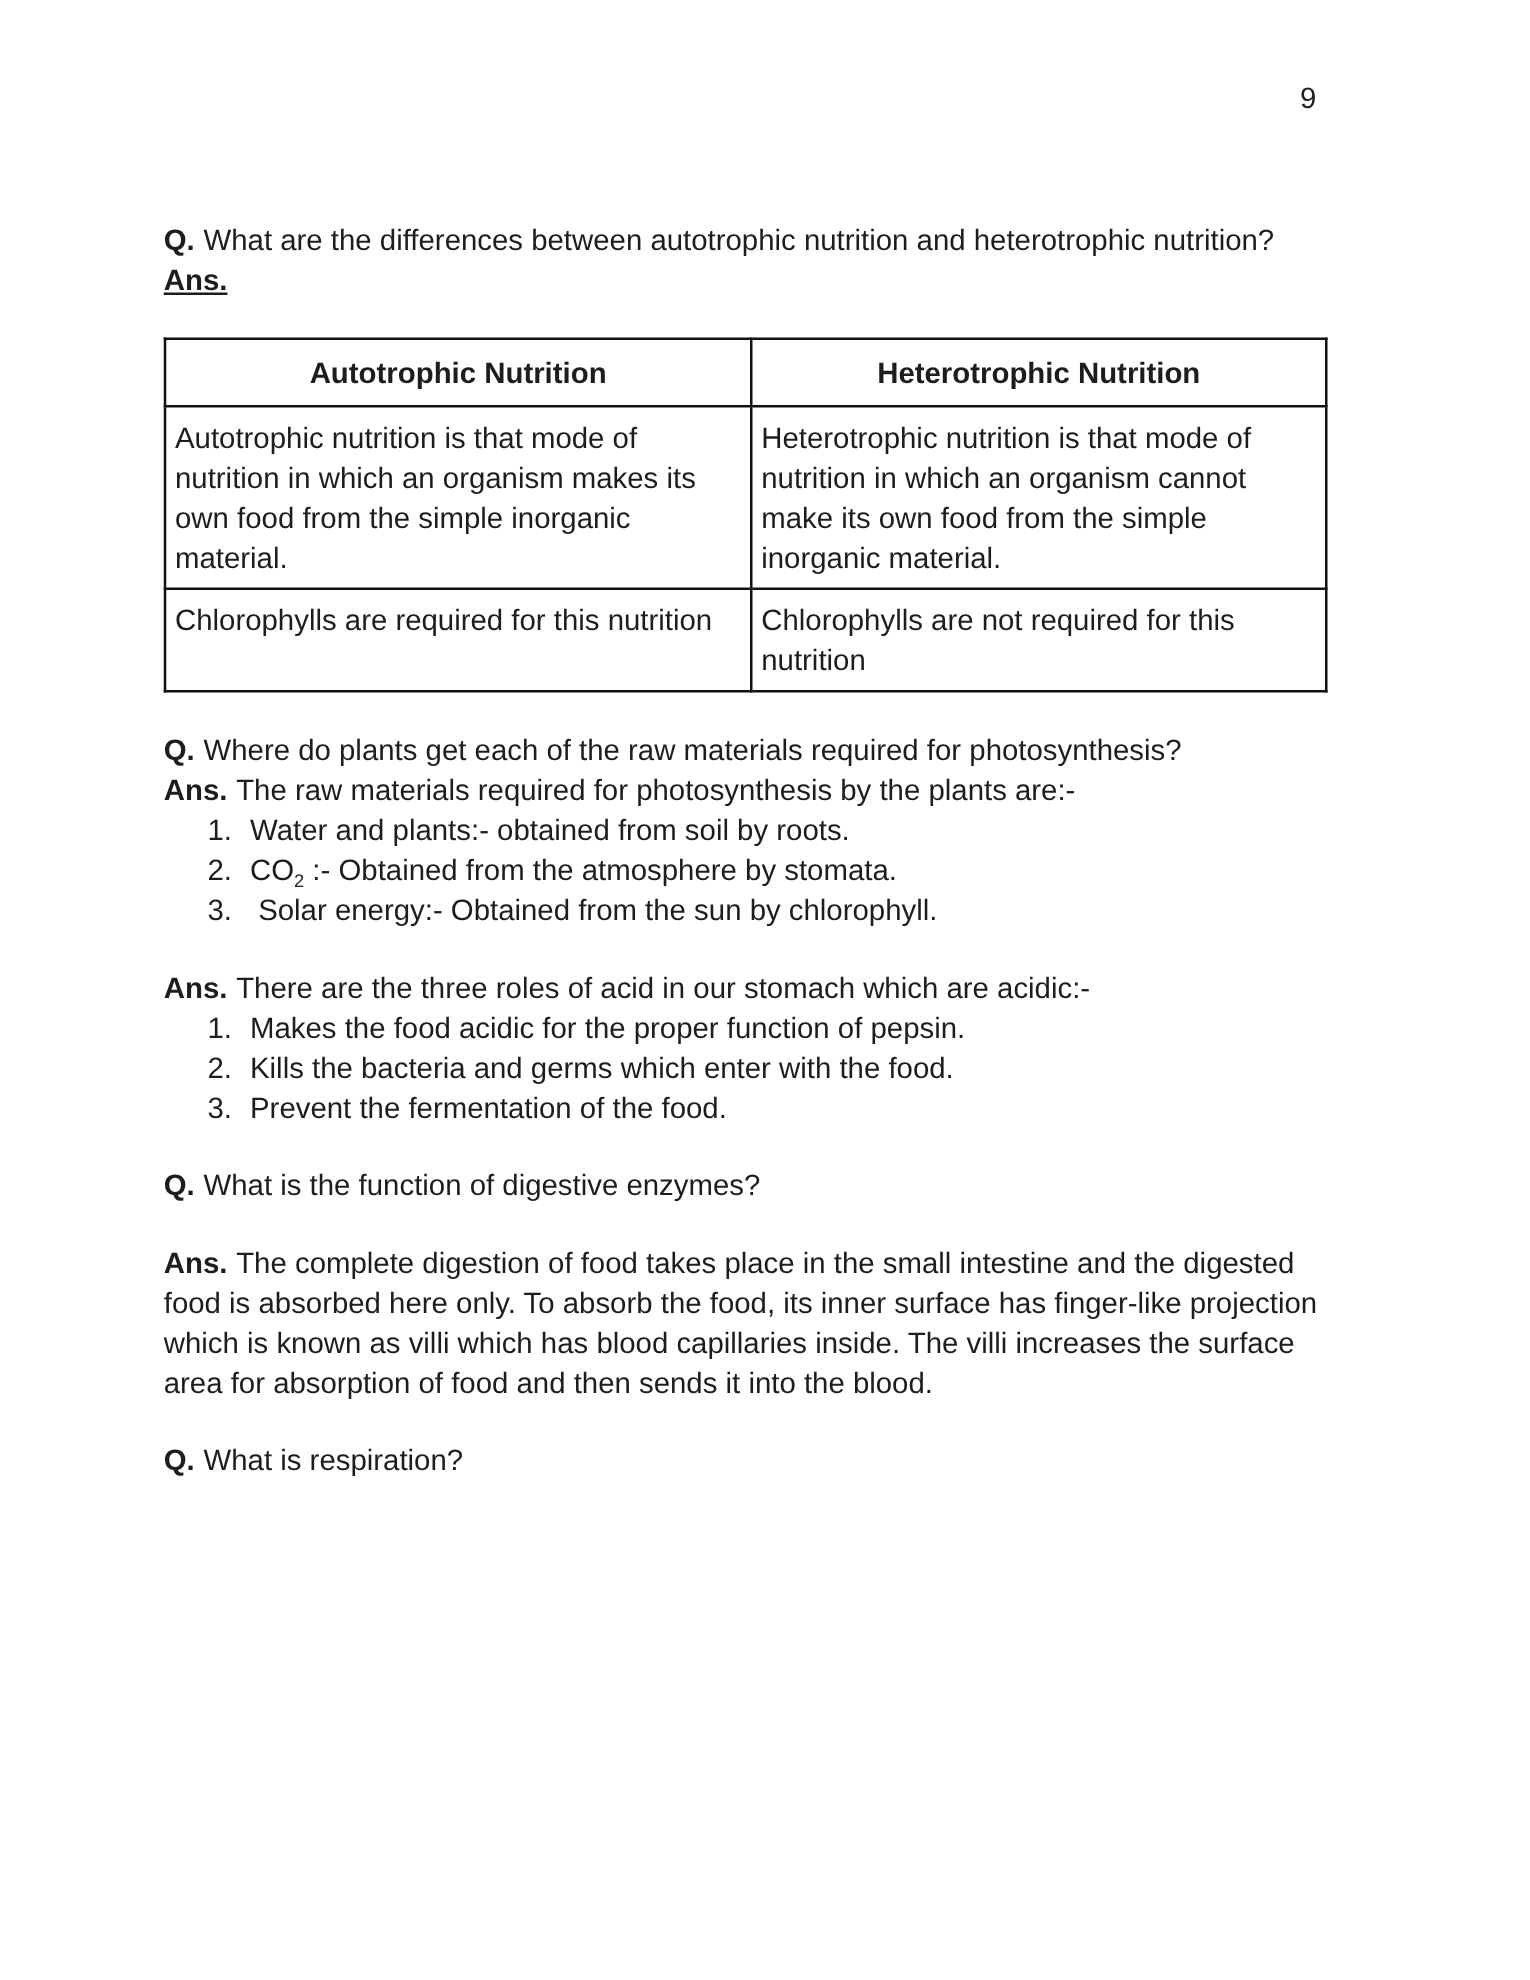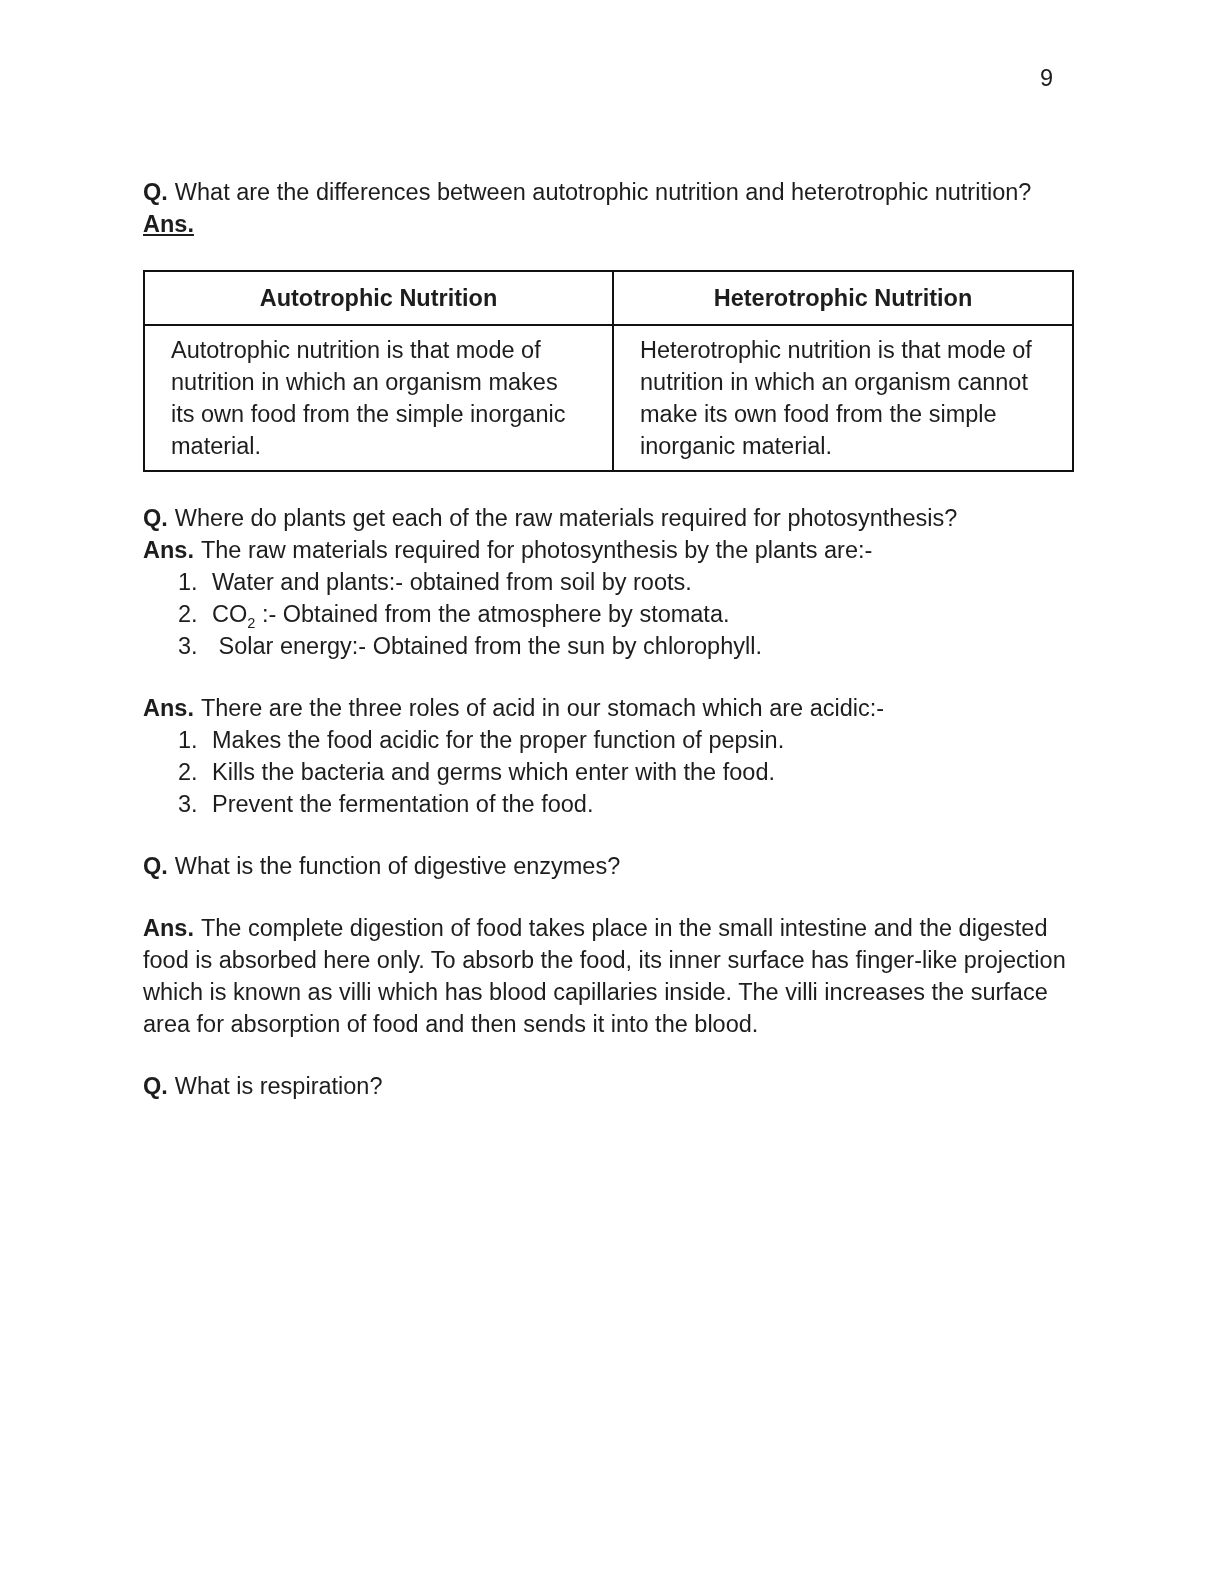--- a/index.html
+++ b/index.html
@@ -15,21 +15,21 @@
     line-height: 32px;
     overflow: hidden;
   }
   .page-number {
     position: absolute;
     top: 62px;
     right: 171px;
   }
   .content {
     position: absolute;
-    left: 143px;
+    left: 131px;
     top: 176px;
     width: 945px;
   }
   .qa { margin-bottom: 30px; }
   .prefix { font-weight: bold; margin-right: 7px; }
   .ans-underlined { text-decoration: underline; }
   table.compare {
     border-collapse: collapse;
     width: 929px;
     table-layout: fixed;
@@ -38,21 +38,21 @@
   table.compare th, table.compare td {
     border: 2px solid #111111;
   }
   table.compare th {
     font-weight: bold;
     text-align: center;
     padding: 10px 10px;
     margin-top: 28px;
   }
   table.compare td {
-    padding: 8px 26px;
+    padding: 8px 7px;
     vertical-align: top;
   }
   col.c1 { width: 469px; }
   col.c2 { width: 460px; }
   .list-row { display: flex; }
   .li-num { flex: 0 0 34px; margin-left: 35px; }
   .li-text { flex: 1; white-space: pre-wrap; }
   sub { font-size: 0.62em; line-height: 0; }
 </style>
 </head>
@@ -76,20 +76,24 @@
         <thead>
           <tr>
             <th>Autotrophic Nutrition</th>
             <th>Heterotrophic Nutrition</th>
           </tr>
         </thead>
         <tbody>
           <tr>
             <td>Autotrophic nutrition is that mode of nutrition in which an organism makes its own food from the simple inorganic material.</td>
             <td>Heterotrophic nutrition is that mode of nutrition in which an organism cannot make its own food from the simple inorganic material.</td>
+          </tr>
+          <tr>
+            <td>Chlorophylls are required for this nutrition</td>
+            <td>Chlorophylls are not required for this nutrition</td>
           </tr>
         </tbody>
       </table>
     </section>
 
     <section class="qa">
       <p><strong class="prefix">Q.</strong><span>Where do plants get each of the raw materials required for photosynthesis?</span></p>
       <p><strong class="prefix">Ans.</strong><span>The raw materials required for photosynthesis by the plants are:-</span></p>
       <div class="list-row">
         <span class="li-num">1.</span>

